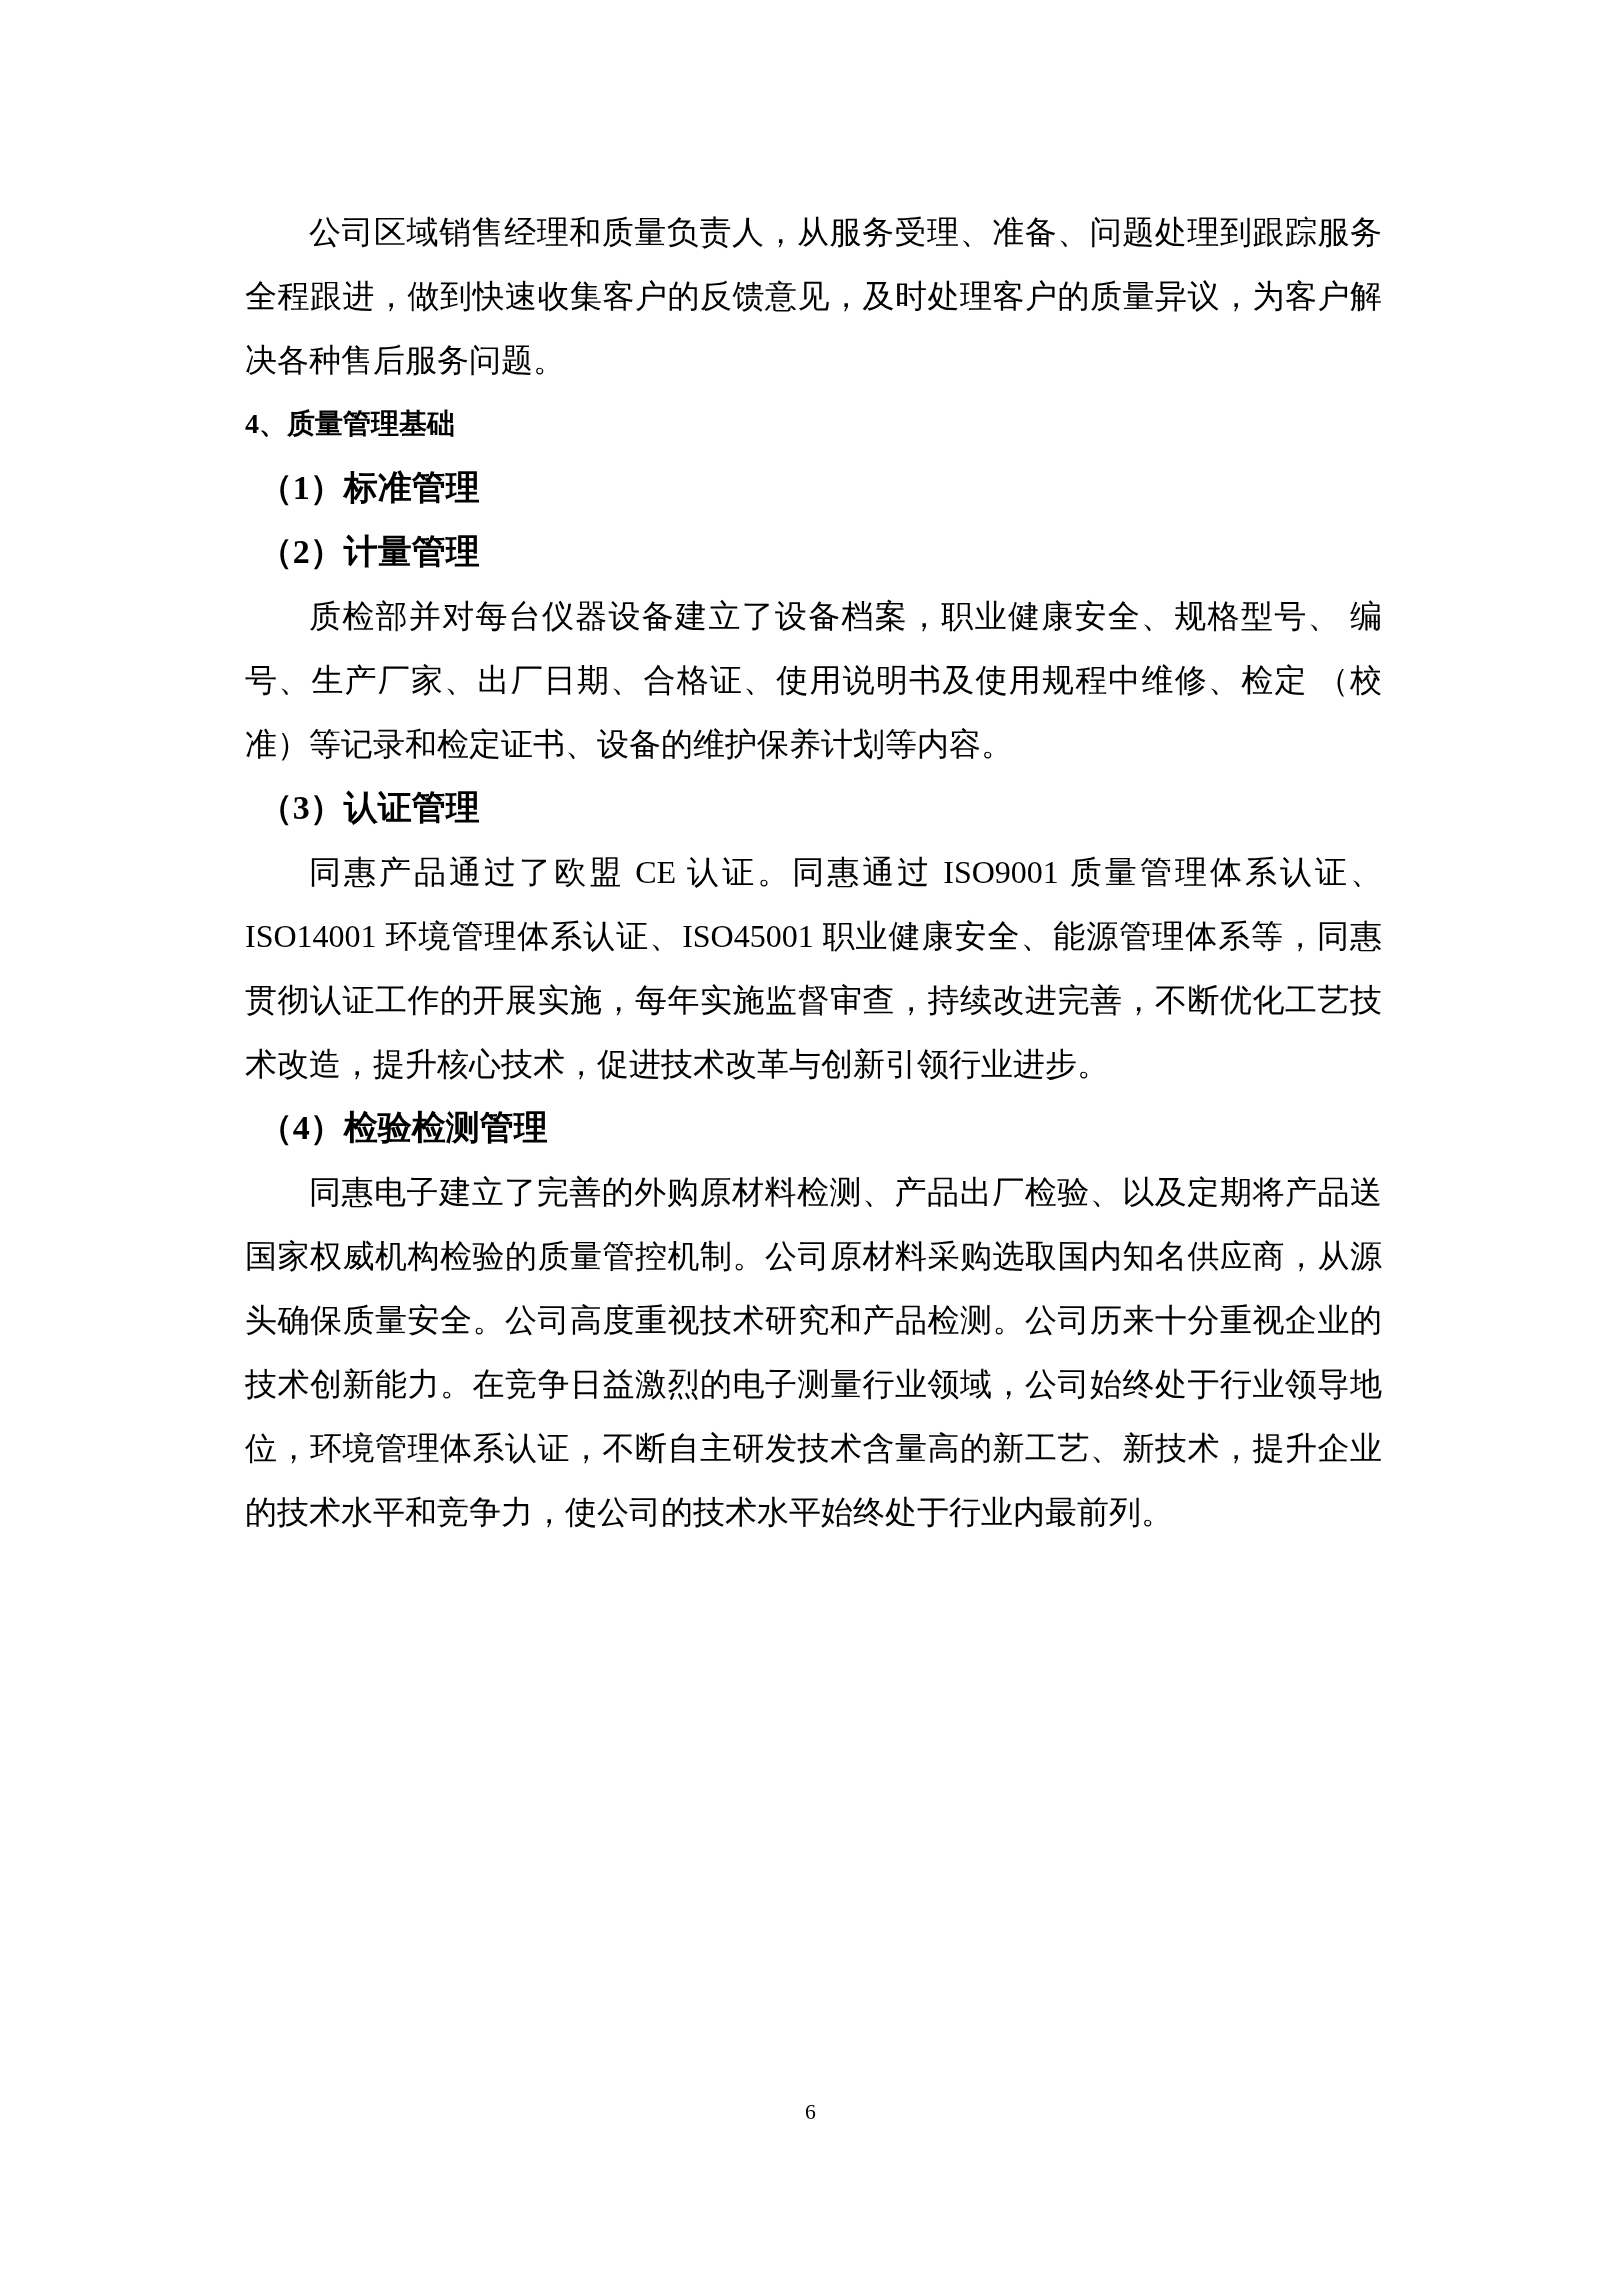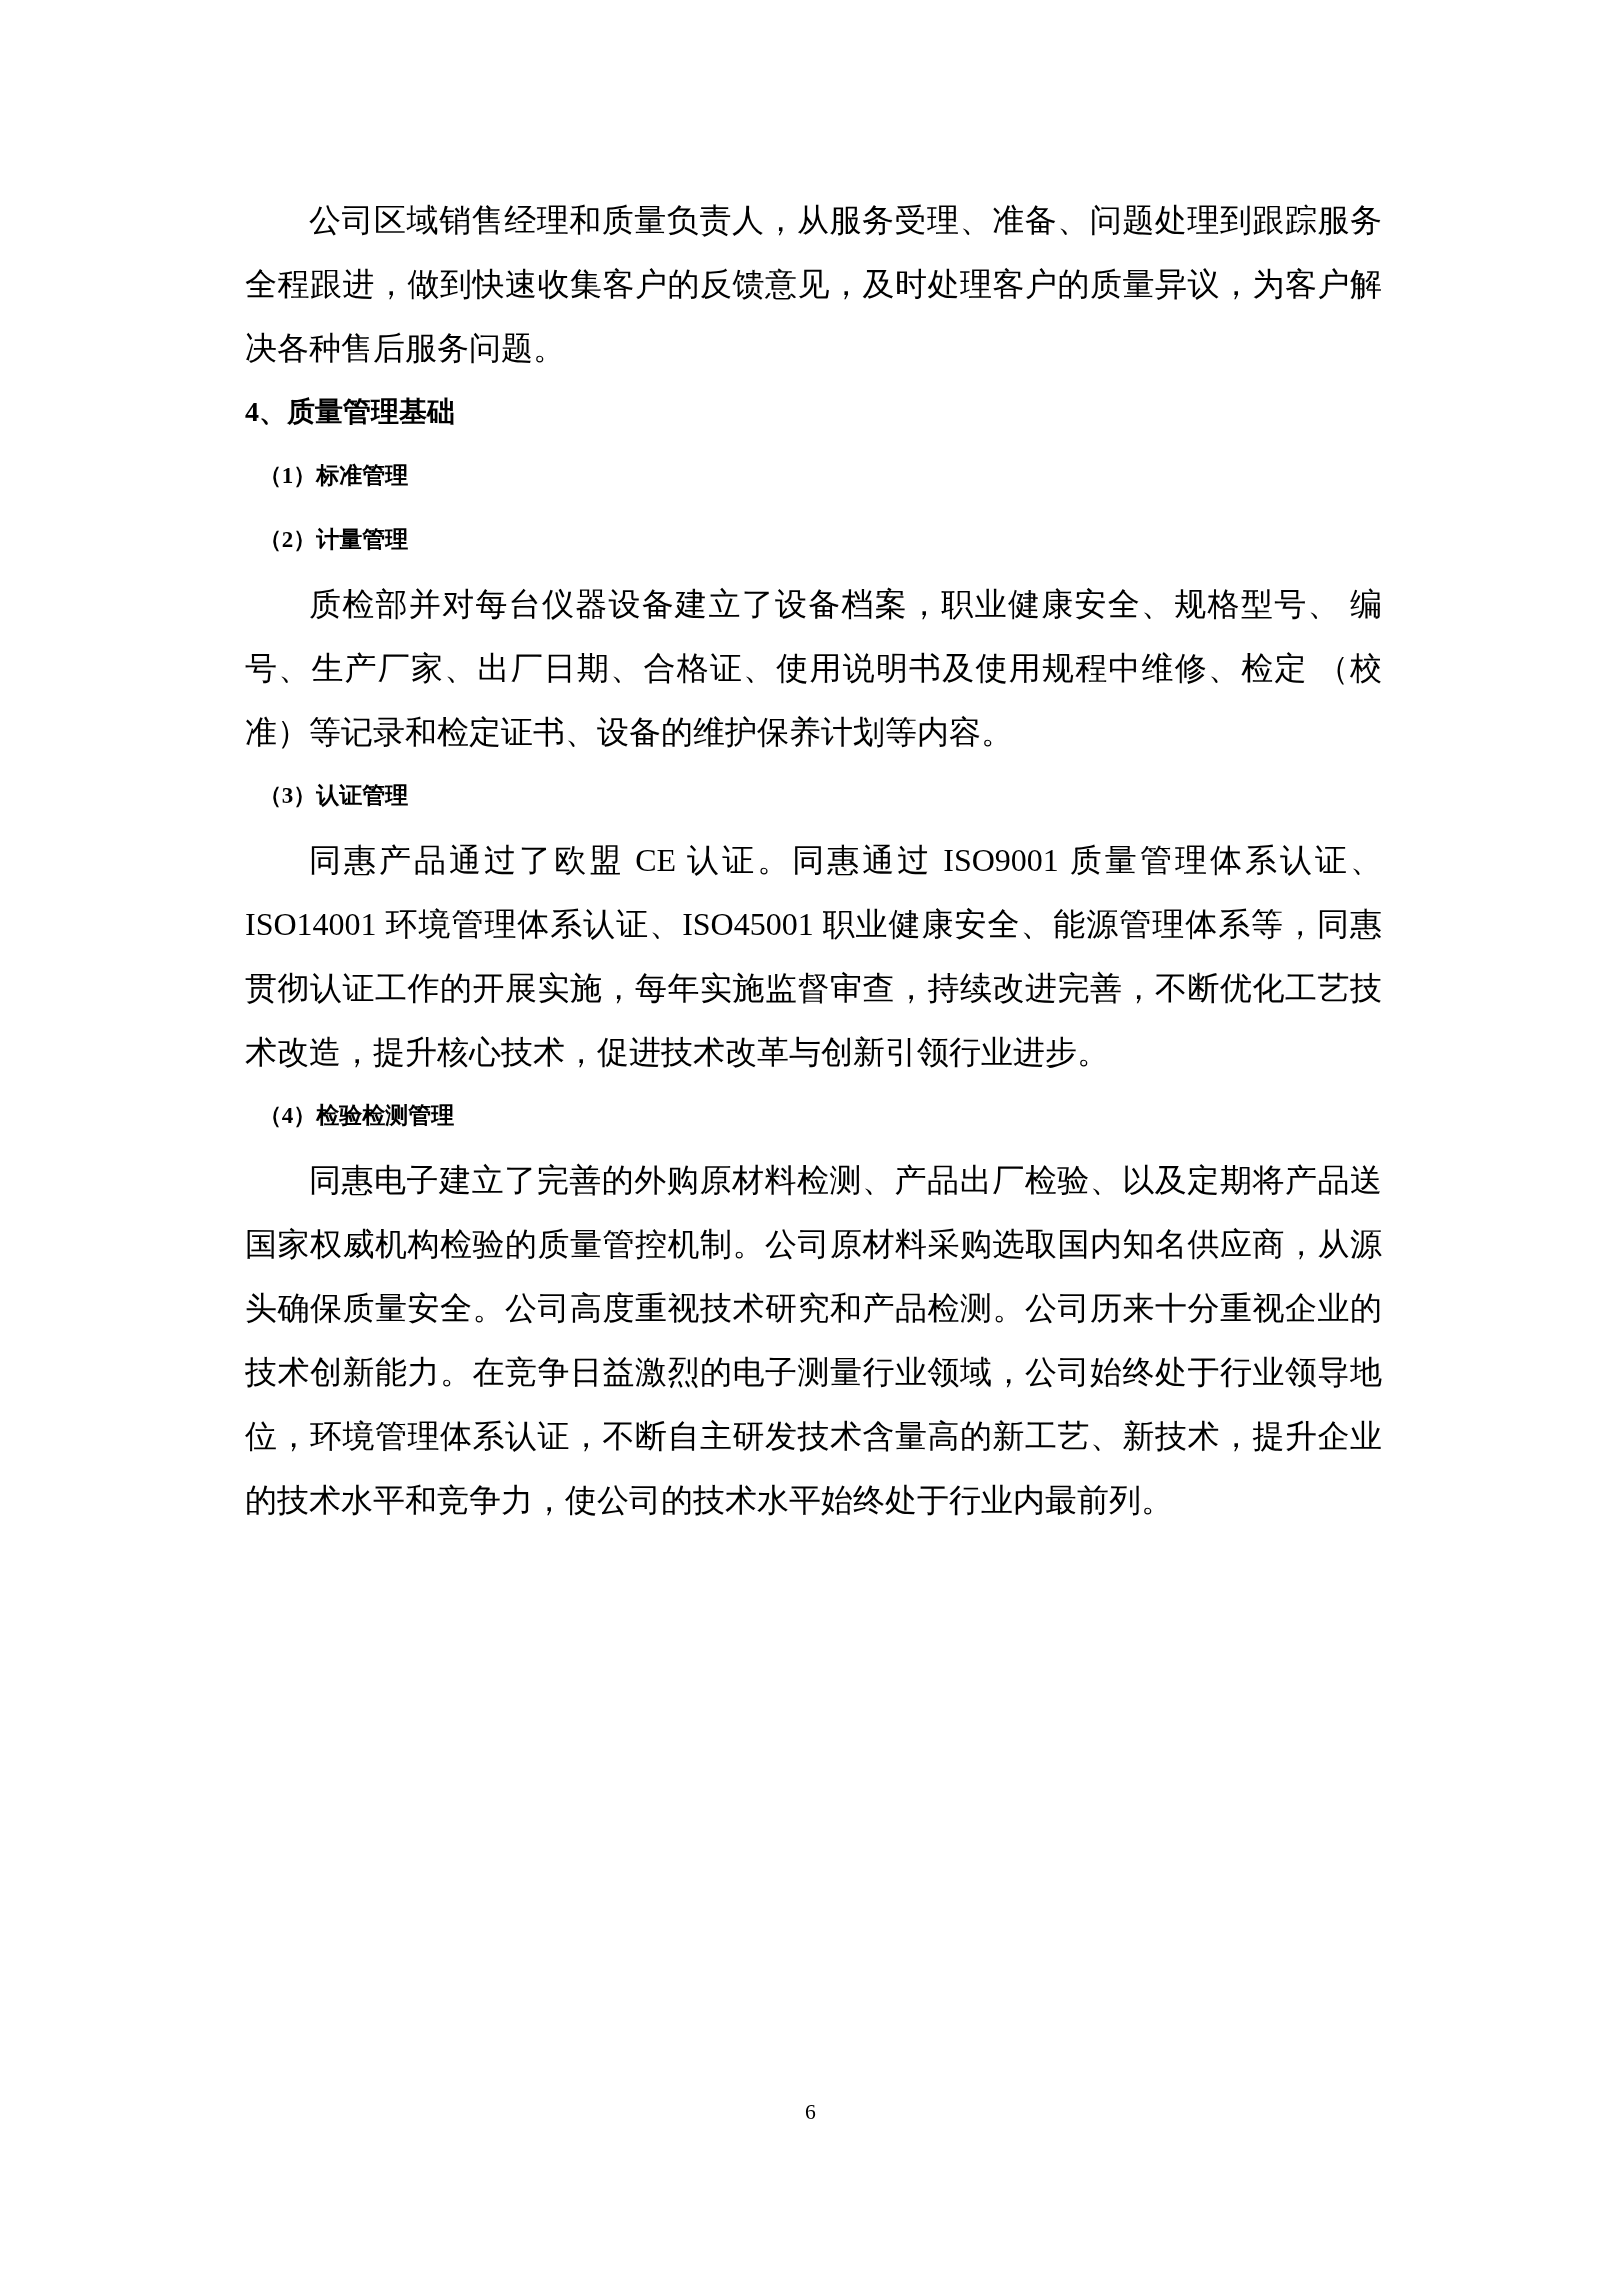--- a/index.html
+++ b/index.html
@@ -12,21 +12,21 @@
     width: 1621px;
     height: 2293px;
     background: #ffffff;
     overflow: hidden;
     font-family: "Liberation Serif", "DejaVu Serif", serif;
     color: #000000;
   }
   .content {
     position: absolute;
     left: 245px;
-    top: 188px;
+    top: 200px;
     width: 1137px;
     font-size: 32px;
     line-height: 64px;
     text-align: justify;
     text-justify: inter-character;
   }
   .para {
     margin: 0;
     text-indent: 2em;
   }
@@ -34,21 +34,21 @@
     margin: 0;
     font-weight: bold;
     text-indent: 0;
     font-size: 28px;
   }
   .heading-2 {
     margin: 0;
     font-weight: bold;
     text-indent: 0;
     padding-left: 13.7px;
-    font-size: 23px;
+    font-size: 34px;
   }
   .footer {
     position: absolute;
     left: 0;
     top: 2101px;
     width: 100%;
     text-align: center;
     font-size: 21.6px;
     line-height: 23.5px;
   }

